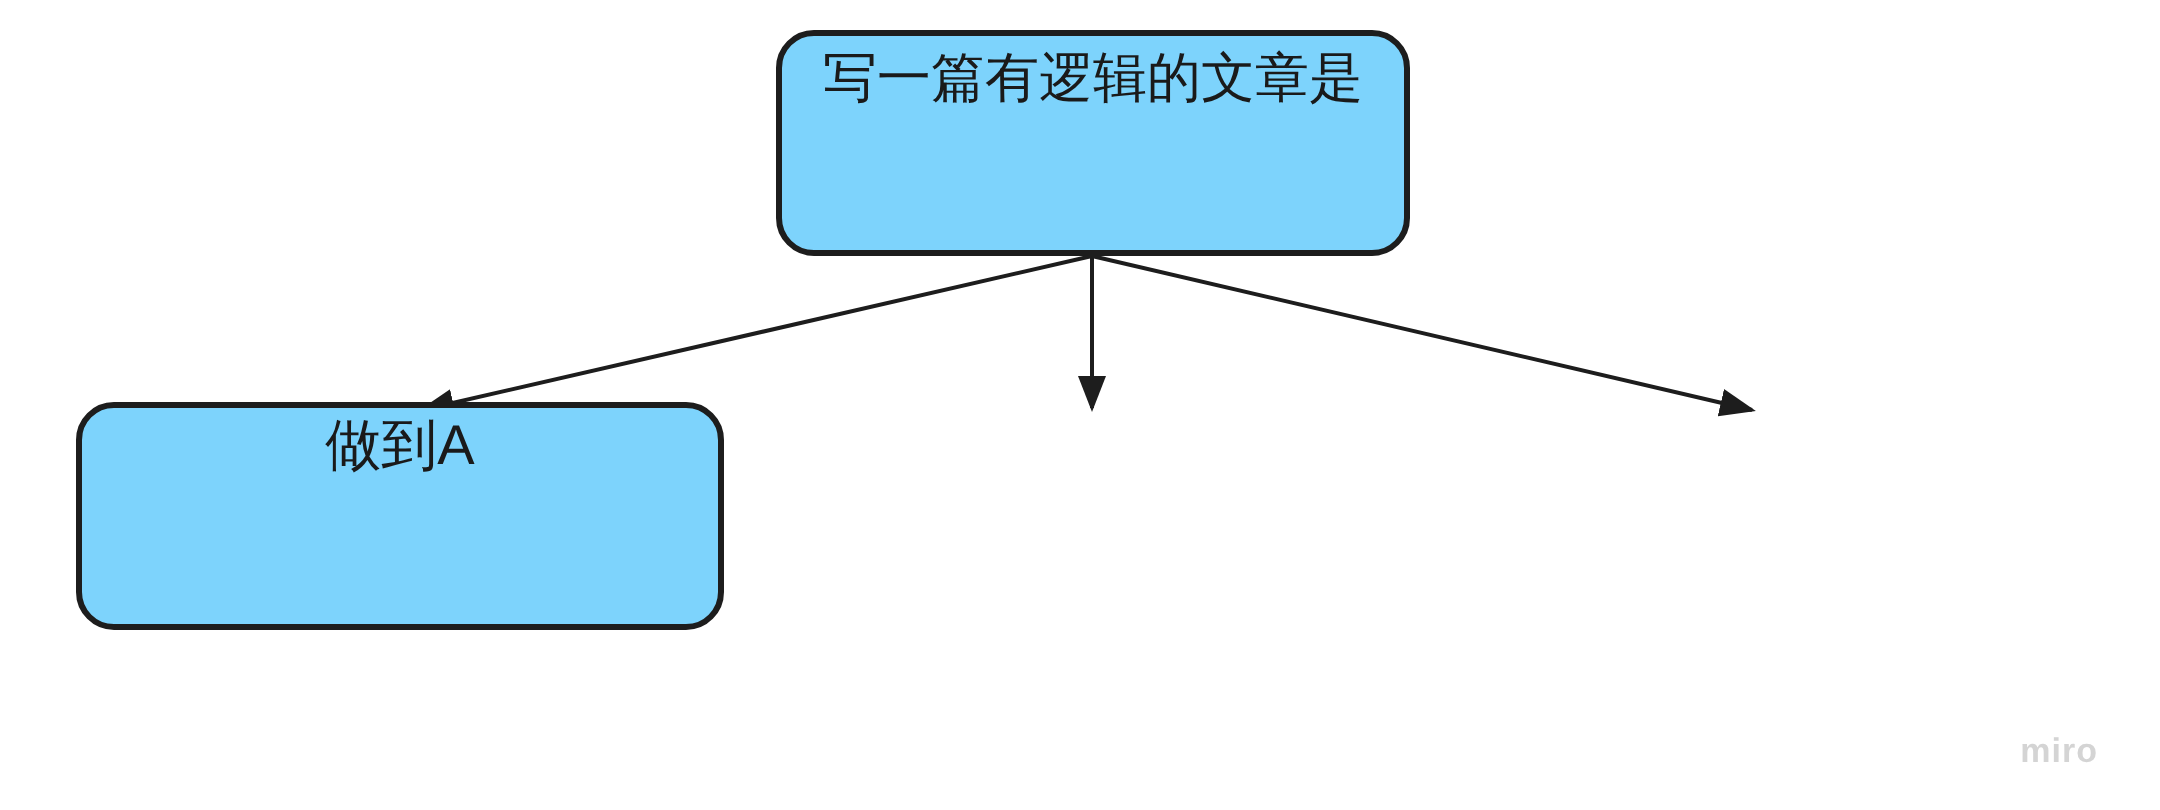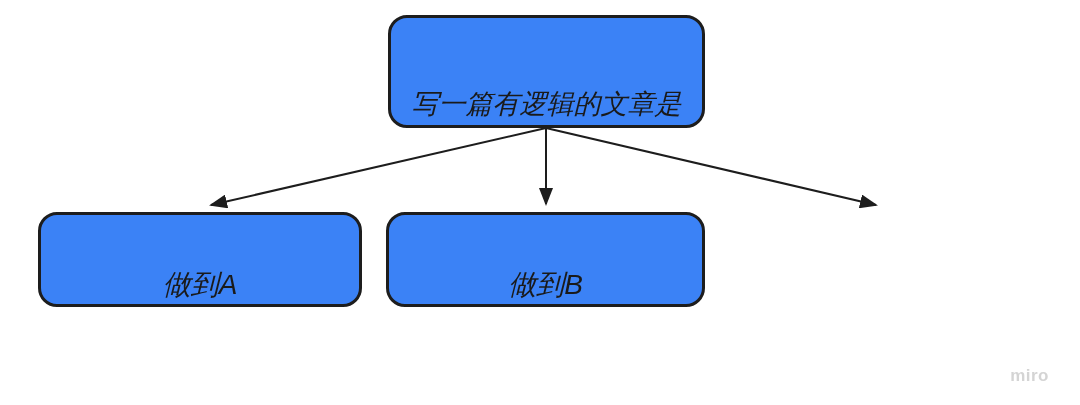--- a/index.html
+++ b/index.html
@@ -11,42 +11,41 @@
   .canvas {
     position: relative;
     width: 1080px;
     height: 405px;
     background: #ffffff;
     overflow: hidden;
   }
   .node {
     position: absolute;
     box-sizing: border-box;
-    background: #3b82f6;
+    background: #7dd3fc;
     border: 3.5px solid #1d1d1d;
     border-radius: 19px;
     display: flex;
-    align-items: flex-end;
+    align-items: flex-start;
     justify-content: center;
     text-align: center;
     color: #1a1a1a;
-    font-style: italic;
   }
   .node.root {
     left: 388px;
     top: 15px;
     width: 317px;
     height: 113px;
     font-size: 27px;
     line-height: 42px;
     font-weight: 500;
   }
   .node.child {
-    top: 212px;
-    height: 95px;
+    top: 201px;
+    height: 114px;
     font-size: 28px;
     font-weight: 500;
   }
   #box-a { left: 38px;  width: 324px; }
   #box-b { left: 386px; width: 319px; }
   #box-c { left: 731px; width: 316px; }
   .root-label { display: block; }
   .arrows {
     position: absolute;
     left: 0;
@@ -90,19 +89,16 @@
 
   <div class="node root" id="box-root">
     <div>
       <span class="root-label">写一篇有逻辑的文章是</span>
     </div>
   </div>
 
   <div class="node child" id="box-a">
     <span>做到A</span>
   </div>
-  <div class="node child" id="box-b">
-    <span>做到B</span>
-  </div>
 
   <div class="watermark">miro</div>
 
 </div>
 
 </body></html>

